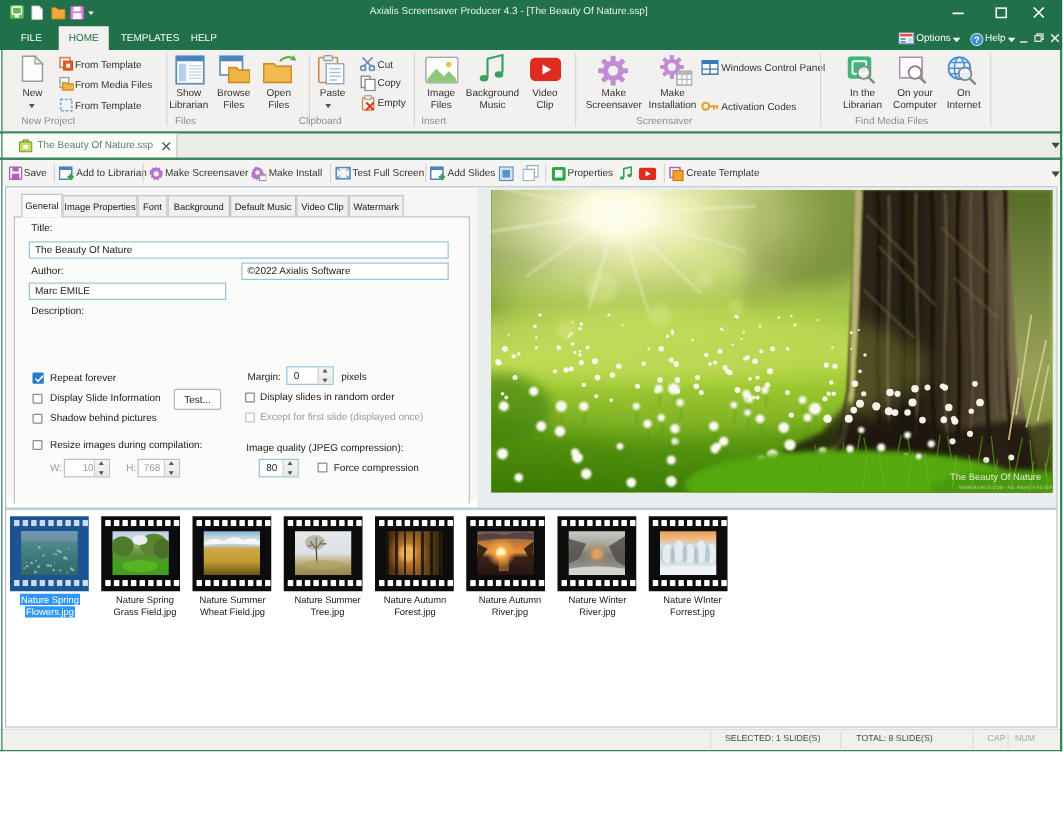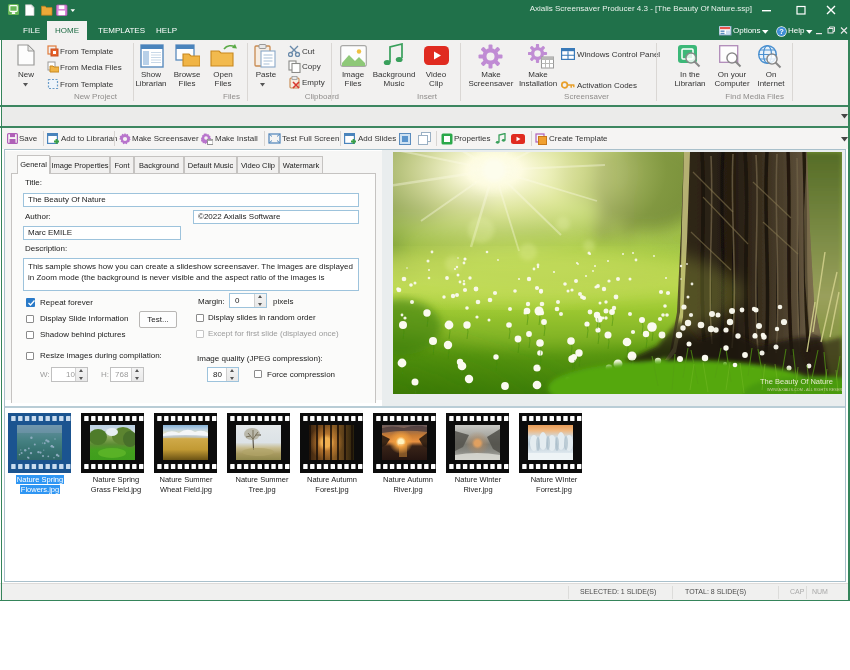--- a/index.html
+++ b/index.html
@@ -1,27 +1,27 @@
 <!DOCTYPE html>
 <html><head><meta charset="utf-8">
 <style>
 *{margin:0;padding:0;box-sizing:border-box}
 html,body{width:850px;height:670px;background:#fff;font-family:"Liberation Sans",sans-serif;overflow:hidden}
 #app{position:relative;width:850px;height:670px;background:#fff}
 .abs{position:absolute}
 
 #band{position:absolute;left:0;top:0;width:850px;height:40px;background:#20714a}
-#title{position:absolute;left:0;top:4px;width:752px;text-align:right;color:#e9f2ec;font-size:8px}
-
-.menu{position:absolute;top:21px;height:19px;color:#fff;font-size:8px;line-height:19px;text-align:right}
+#title{position:absolute;left:0;top:4px;width:814px;text-align:center;color:#e9f2ec;font-size:8px}
+
+.menu{position:absolute;top:21px;height:19px;color:#fff;font-size:8px;line-height:19px;text-align:center}
 #hometab{position:absolute;left:47px;top:21px;width:40px;height:19px;background:#f2f1f0;color:#1d6b43;font-size:8px;line-height:19px;text-align:center}
 
 #ribbon{position:absolute;left:1px;top:40px;width:848px;height:66px;background:#f2f1f0}
 .rsep{position:absolute;top:3px;width:1px;height:58px;background:#dad7d4}
-.rlbl{position:absolute;top:52px;font-size:8px;color:#8f8d8b;text-align:right;width:100px}
+.rlbl{position:absolute;top:52px;font-size:8px;color:#8f8d8b;text-align:left;width:100px}
 .rbig{position:absolute;text-align:center;font-size:8px;color:#333;line-height:8.5px}
 .rsm{position:absolute;font-size:8px;color:#333;line-height:9px;white-space:nowrap}
 
 .gline{position:absolute;left:0;width:850px;height:2px;background:#3c8660}
 
 #tabrow{position:absolute;left:1px;top:107px;width:848px;height:19px;background:#ebebea}
 #doctab{position:absolute;left:1px;top:0px;width:140px;height:19px;background:#fbfbfa;border-right:1px solid #c8c6c4;font-size:8px}
 
 #toolbar{position:absolute;left:1px;top:128px;width:848px;height:21px;background:#f5f4f3;font-size:8px;color:#333}
 .tsep{position:absolute;top:3px;width:1px;height:15px;background:#d8d5d2}
@@ -284,20 +284,31 @@
   <circle cx="14" cy="14" r="5" fill="none" stroke="#888" stroke-width="1.6"></circle>
   <circle cx="14" cy="14" r="4.3" fill="#ffffffcc"></circle>
   <path d="M17.5 17.5l5 5" stroke="#888" stroke-width="2"></path>
 </svg>
 <div class="rbig" style="left:748px;top:31px;width:44px">On<br>Internet</div>
 <div class="rlbl" style="left:683px">Find Media Files</div>
 <div class="rsep" style="left:791px"></div>
 </div>
 <div class="gline" style="top:105px"></div>
 <div id="tabrow">
+  <div id="doctab">
+    <svg class="abs" style="left:13px;top:4px" width="11" height="11" viewBox="0 0 11 11">
+      <rect x="0.5" y="2.5" width="10" height="8" rx="1" fill="#c6de58" stroke="#7a9a2a" stroke-width="1"></rect>
+      <path d="M3.5 2.5V1h4v1.5" fill="none" stroke="#7a9a2a" stroke-width="1"></path>
+      <rect x="3.5" y="5" width="4" height="3" fill="#fff"></rect>
+    </svg>
+    <span style="position:absolute;left:28px;top:4px;color:#57806b">The Beauty Of Nature.ssp</span>
+    <svg class="abs" style="left:127px;top:6px" width="8" height="8" viewBox="0 0 8 8">
+          <path d="M1 1l6 6M7 1l-6 6" stroke="#555" stroke-width="1.1"></path>
+        </svg>
+  </div>
   <svg class="abs" style="left:840px;top:7px" width="7" height="5" viewBox="0 0 7 5">
         <path d="M0 0h7l-3.5 4.5z" fill="#444"></path>
       </svg>
 </div>
 <div class="gline" style="top:126px"></div>
 <div id="toolbar">
   <svg class="abs" style="left:6px;top:5px" width="11" height="11" viewBox="0 0 11 11">
     <rect x="0.6" y="0.6" width="9.8" height="9.8" rx="1" fill="none" stroke="#b060b8" stroke-width="1.2"></rect>
     <rect x="3" y="0.6" width="5" height="3.5" fill="#b060b8"></rect>
     <rect x="2.5" y="6" width="6" height="4.4" fill="#b060b8"></rect>
@@ -379,21 +390,20 @@
     <div class="ftab" style="left:232px;width:42px">Video Clip</div>
     <div class="ftab" style="left:274px;width:44px">Watermark</div>
     <div class="abs" style="left:6px;top:22px;width:365px;height:230px;background:#fbfbfa;border:1px solid #c5c3c1;border-bottom:none"></div>
     <div class="flbl" style="left:20px;top:27px">Title:</div>
     <div class="finput" style="left:18px;top:42px;width:336px;height:14px;line-height:12px">The Beauty Of Nature</div>
     <div class="flbl" style="left:20px;top:61px">Author:</div>
     <div class="finput" style="left:18px;top:75px;width:158px;height:14px;line-height:12px">Marc EMILE</div>
     <div class="flbl" style="left:188px;top:61px">Copyright:</div>
     <div class="finput" style="left:188px;top:59px;width:166px;height:14px;line-height:12px">©2022 Axialis Software</div>
     <div class="flbl" style="left:20px;top:93px">Description:</div>
-    <div class="finput" style="left:18px;top:107px;width:336px;height:33px;line-height:11px;padding-top:2px">This sample shows how you can create a slideshow screensaver. The images are displayed in Zoom mode (the background is never visible and the aspect ratio of the images is</div>
     <div class="abs" style="left:21px;top:147px;width:9px;height:9px;background:#2a7ac8;border-radius:1px"></div>
     <svg class="abs" style="left:22.5px;top:149px" width="7" height="6" viewBox="0 0 7 6">
           <path d="M0.5 3l2 2L6.5 0.5" fill="none" stroke="#fff" stroke-width="1.3"></path>
         </svg>
     <div class="flbl" style="left:35px;top:147px">Repeat forever</div>
     <div class="fck" style="left:21px;top:164px"></div>
     <div class="flbl" style="left:35px;top:163px">Display Slide Information</div>
     <div class="abs" style="left:134px;top:160px;width:38px;height:17px;background:#fdfdfd;border:1px solid #b8b6b4;border-radius:2px;font-size:8px;text-align:center;line-height:16px;color:#222">Test...</div>
     <div class="fck" style="left:21px;top:180px"></div>
     <div class="flbl" style="left:35px;top:179px">Shadow behind pictures</div>

